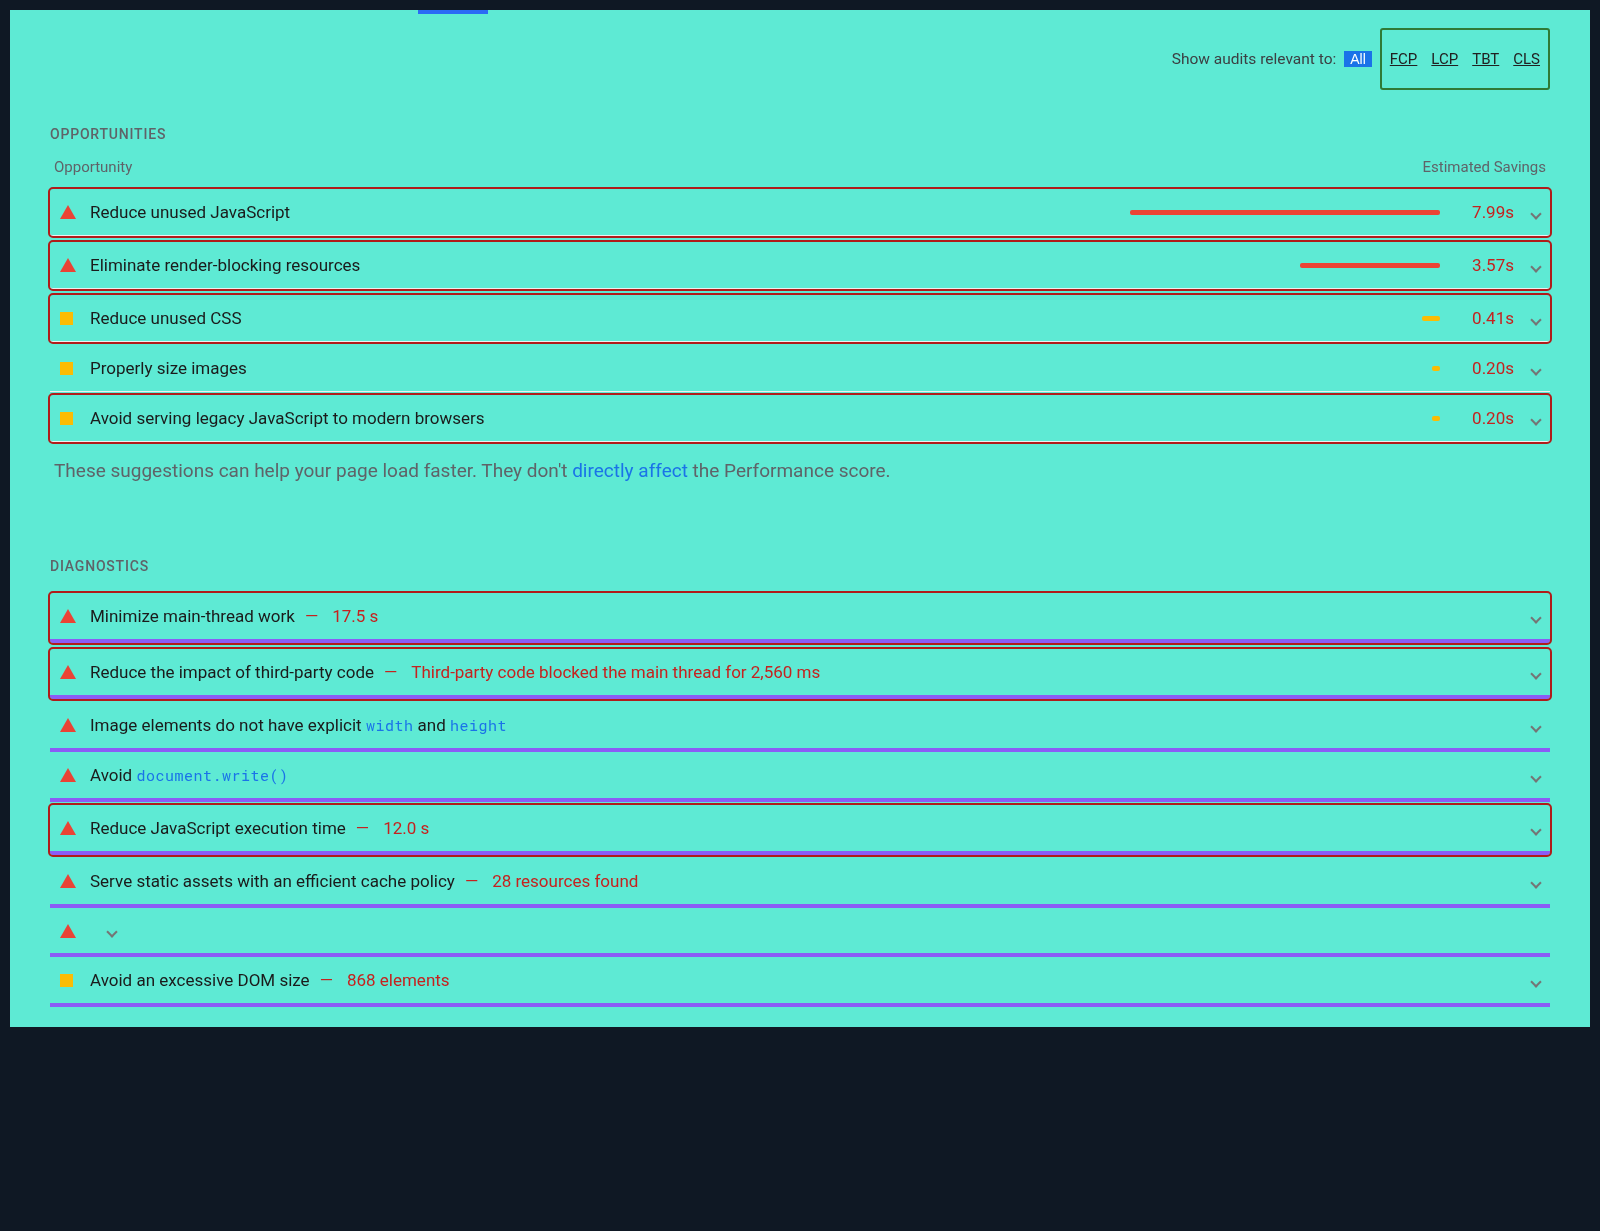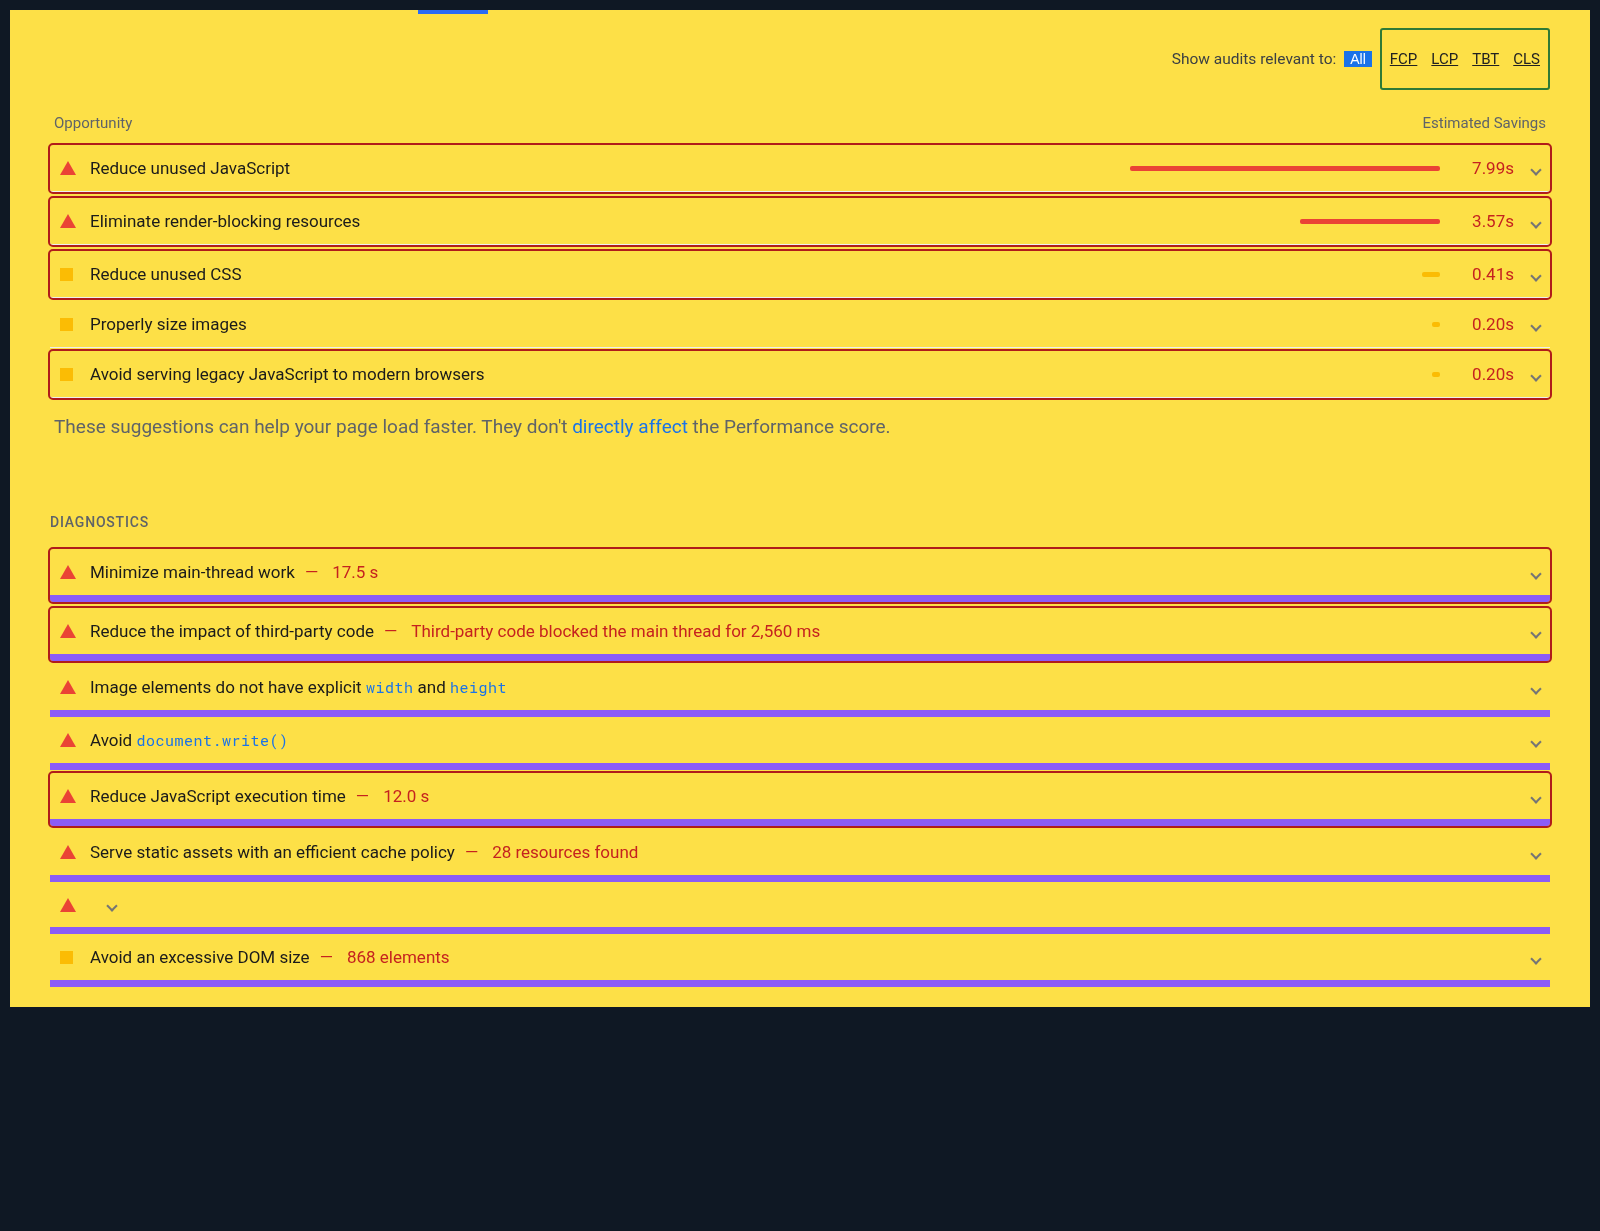--- a/index.html
+++ b/index.html
@@ -2,21 +2,21 @@
 <html><head>
 <meta charset="utf-8">
 <style>
   * { box-sizing: border-box; margin: 0; padding: 0; }
   body {
     font-family: Roboto, "Helvetica Neue", Arial, sans-serif;
     background: #0f1824;
     padding: 10px;
   }
   .page {
-    background: #fde047;
+    background: #5eead4;
     width: 100%;
     min-height: 100%;
     padding: 0 40px 20px 40px;
     position: relative;
   }
   .tab-indicator {
     height: 4px;
     width: 70px;
     background: #2a6bf5;
     position: absolute;
@@ -134,21 +134,21 @@
     font-size: 19px;
     color: #5f6368;
     padding: 14px 4px 0 4px;
   }
   .footnote .link { color: #1a73e8; cursor: pointer; }
   .section-gap { height: 64px; }
   .diag-row {
     display: flex;
     align-items: center;
     padding: 13px 10px;
-    border-bottom: 7px solid #8b5cf6;
+    border-bottom: 4px solid #8b5cf6;
     cursor: pointer;
   }
   .diag-row.highlighted {
     outline: 2px solid #b01c1a;
     border-radius: 3px;
     margin: 3px 0;
   }
   .diag-title { font-size: 17px; color: #1b1b1b; }
   .diag-extra { color: #c5221f; font-size: 17px; margin-left: 8px; }
   .diag-dash { color: #c5221f; margin: 0 6px 0 10px; font-size: 17px;}
@@ -165,20 +165,21 @@
     <span class="filter-label">Show audits relevant to:</span>
     <button class="filter-all">All</button>
     <span class="filter-group">
       <span class="filter-link">FCP</span>
       <span class="filter-link">LCP</span>
       <span class="filter-link">TBT</span>
       <span class="filter-link">CLS</span>
     </span>
   </div>
 
+  <div class="section-heading">OPPORTUNITIES</div>
 
   <div class="table-head">
     <span>Opportunity</span>
     <span>Estimated Savings</span>
   </div>
 
   <div class="opp-list" id="opp-list">
       <div class="row highlighted">
         <div class="icon-col">
           <div class="triangle"></div>

